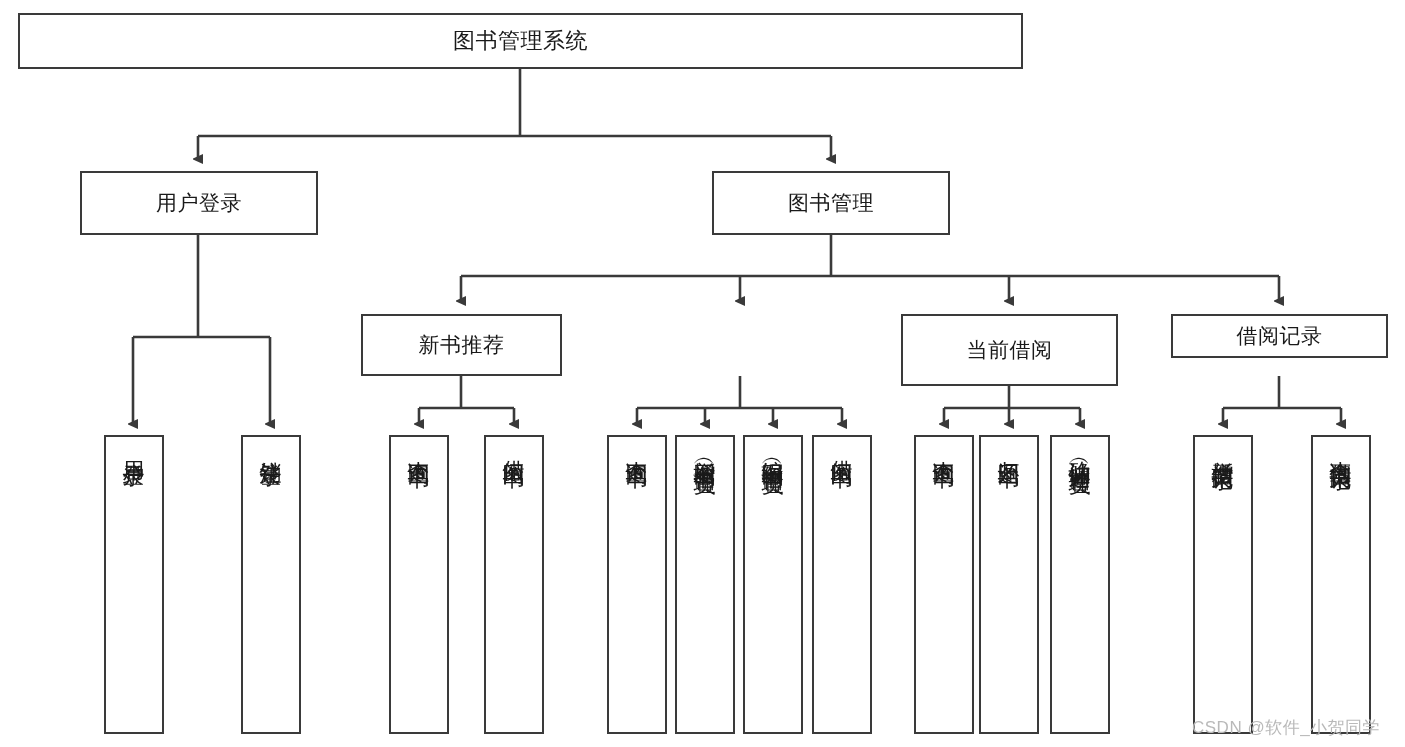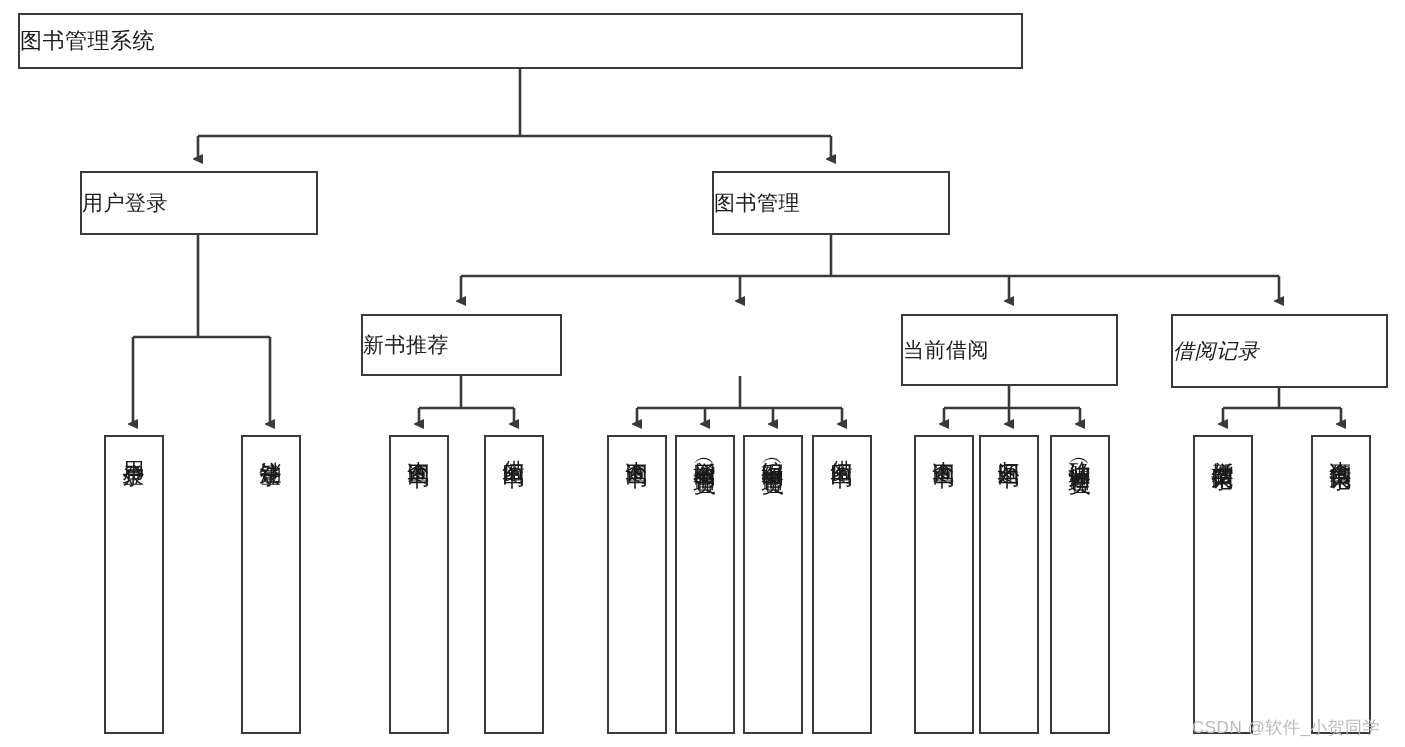--- a/index.html
+++ b/index.html
@@ -25,20 +25,21 @@
     height: 747px;
     pointer-events: none;
   }
   .node {
     position: absolute;
     box-sizing: border-box;
     background: #ffffff;
     border: 2px solid #3a3a3a;
     display: flex;
     align-items: center;
+    justify-content: center;
     color: #1a1a1a;
   }
   .node-label {
     display: block;
     text-align: center;
     line-height: 1.18;
     white-space: nowrap;
   }
   
   .h-node .node-label {
@@ -136,21 +137,21 @@
   <div class="node h-node" style="left:361px; top:314px; width:201px; height:62px;">
     <span class="node-label">新书推荐</span>
   </div>
 
   <div class="node h-node" style="left:712px; top:171px; width:238px; height:64px;">
     <span class="node-label">图书管理</span>
   </div>
   <div class="node h-node" style="left:901px; top:314px; width:217px; height:72px;">
     <span class="node-label">当前借阅</span>
   </div>
-  <div class="node h-node" style="left:1171px; top:314px; width:217px; height:74px;font-style:italic;">
+  <div class="node h-node" style="left:1171px; top:314px; width:217px; height:44px;">
     <span class="node-label">借阅记录</span>
   </div>
 
   <div class="node v-node" style="left:104px; top:435px; width:60px; height:299px;">
     <span class="node-label">用户登录</span>
   </div>
   <div class="node v-node" style="left:241px; top:435px; width:60px; height:299px;">
     <span class="node-label">注销登录</span>
   </div>
 

